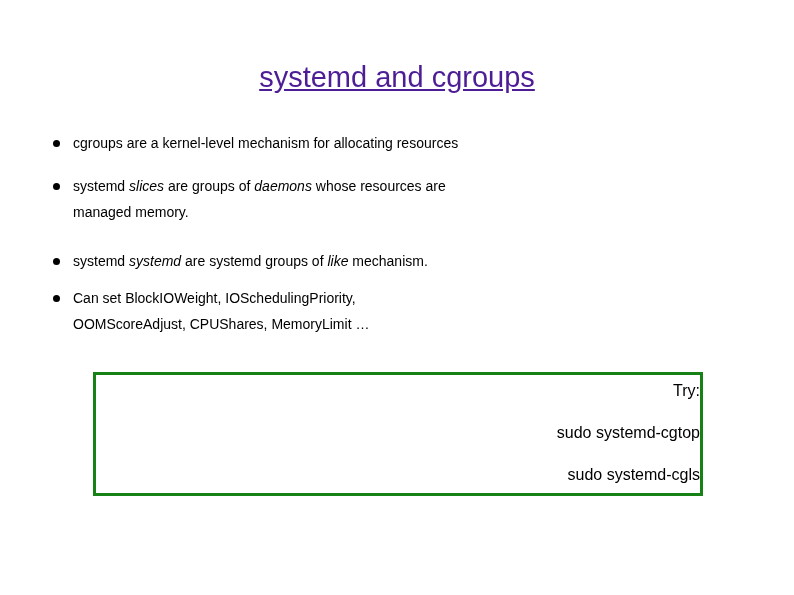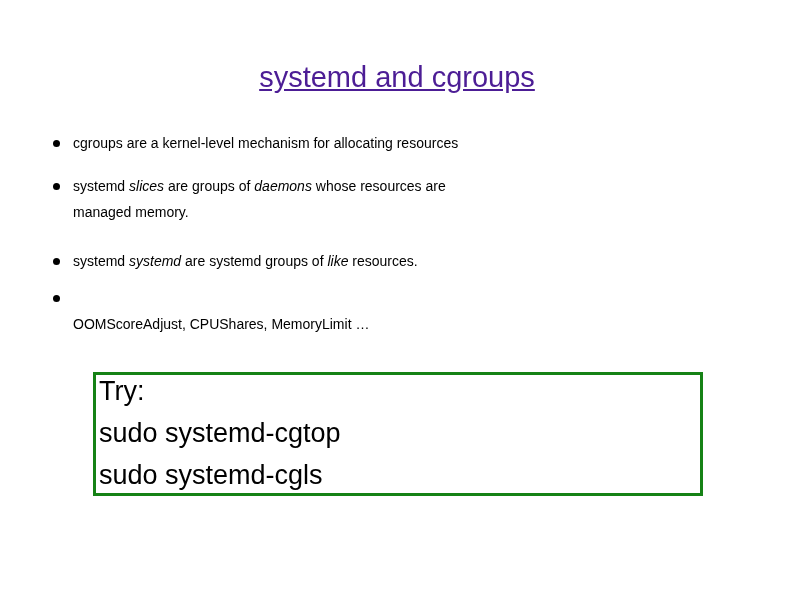--- a/index.html
+++ b/index.html
@@ -56,40 +56,41 @@
     background: #000000;
   }
   .try-box {
     position: absolute;
     left: 93px;
     top: 372px;
     width: 601px;
     height: 115px;
     border: 3px solid #168216;
     padding: 3px 0 0 3px;
-    font-size: 27px;
+    font-size: 16px;
     line-height: 26px;
     background: #ffffff;
+    text-align: right;
   }
   .try-box .box-line {
     margin-bottom: 16px;
     white-space: pre;
   }
 </style>
 </head>
 <body>
 
 <div class="slide">
   <div class="title">systemd and cgroups</div>
 
   <ul class="bullets">
       <li><span>cgroups are a kernel-level mechanism for allocating resources</span><br></li>
       <li><span>systemd </span><i>slices</i><span> are groups of </span><i>daemons</i><span> whose resources are</span><br><span>managed memory.</span></li>
-      <li><span>systemd </span><i>systemd</i><span> are systemd groups of </span><i>like</i><span> resources.</span></li>
-      <li><br><span>OOMScoreAdjust, CPUShares, MemoryLimit  …</span></li>
+      <li><span>systemd </span><i>systemd</i><span> are systemd groups of </span><i>like</i><span> mechanism.</span></li>
+      <li><span>Can set BlockIOWeight, IOSchedulingPriority,</span><br><span>OOMScoreAdjust, CPUShares, MemoryLimit  …</span></li>
     </ul>
 
   <div class="try-box">
       <div class="box-line">Try:</div>
       <div class="box-line">sudo systemd-cgtop</div>
       <div class="box-line">sudo systemd-cgls</div>
     </div>
 </div>
 
 </body></html>

